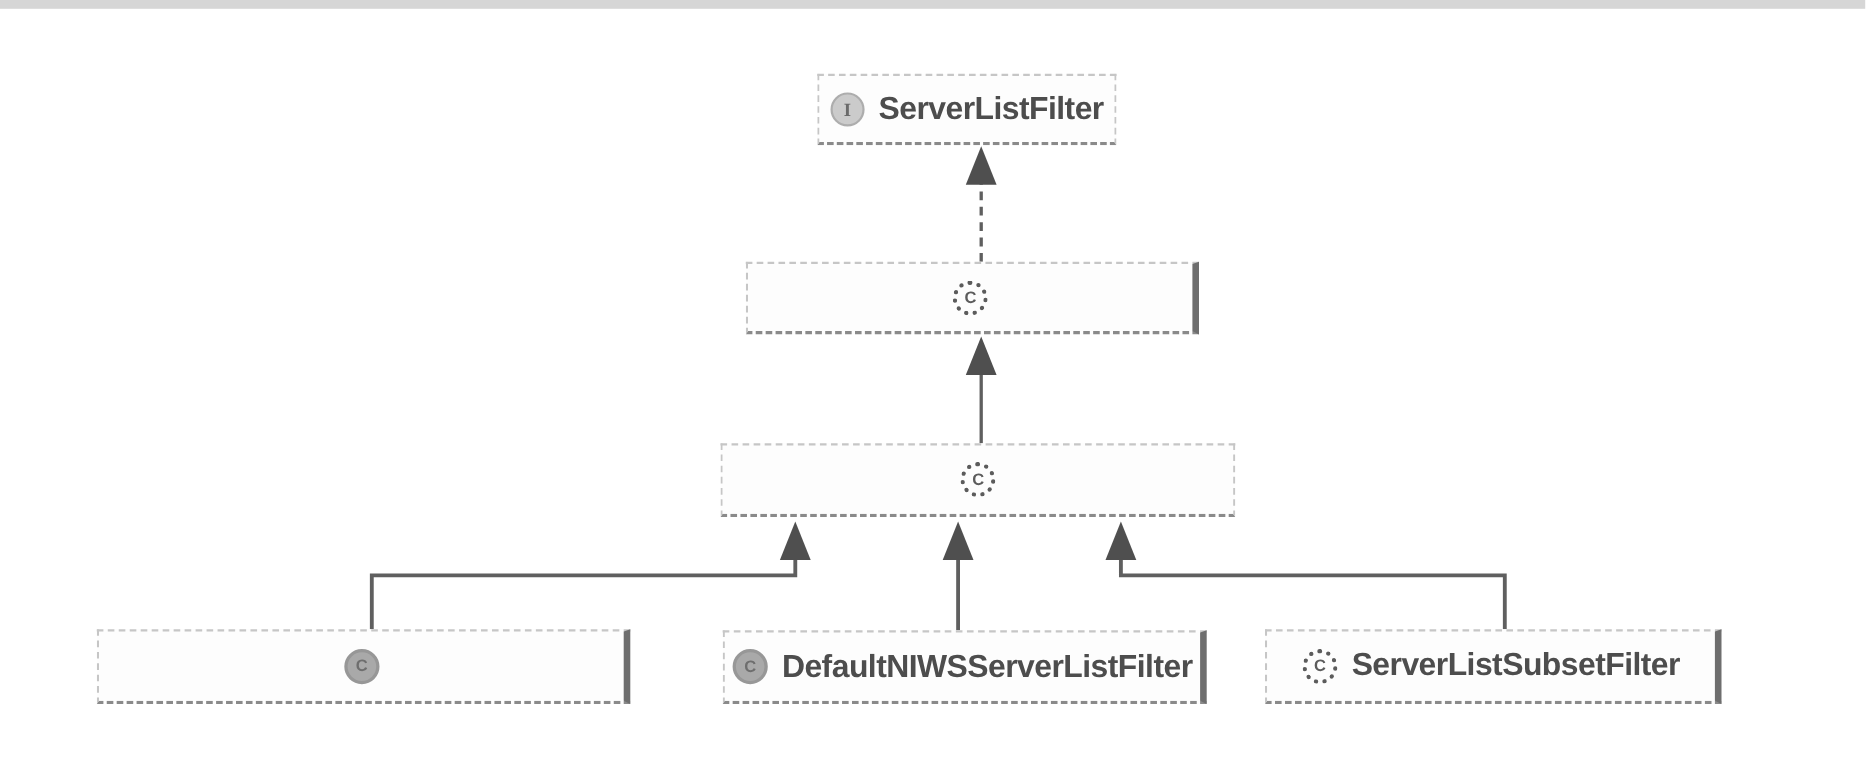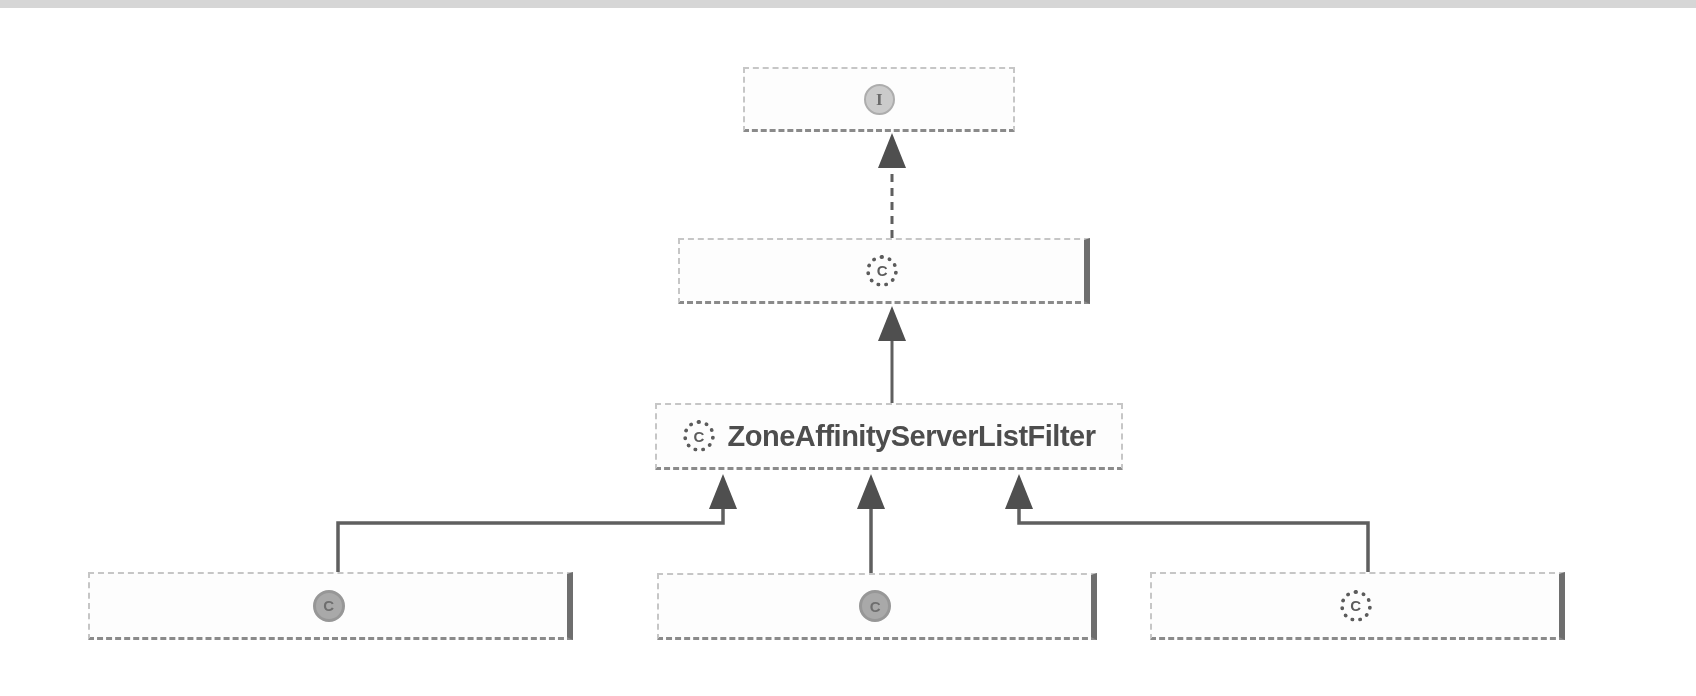--- a/index.html
+++ b/index.html
@@ -116,36 +116,38 @@
     </g>
 
     <g>
       <path d="M 1368 572 L 1368 523 L 1019 523 L 1019 506" fill="none" stroke="#5f5f5f" stroke-width="3.5"></path>
       <polygon points="1019,474 1005,509 1033,509" fill="#4f4f4f"></polygon>
     </g>
   </svg>
 
   <div class="node n1">
     <span class="icon icon-interface">I</span>
+    <span class="label">ServerListFilter</span>
   </div>
 
   <div class="node n2 shadow-right">
     <span class="icon icon-class">C</span>
   </div>
 
   <div class="node n3">
     <span class="icon icon-class">C</span>
-    <span class="label">ZoneAffinityServerListFilter</span>
   </div>
 
   <div class="node n4 shadow-right">
     <span class="icon icon-class-filled">C</span>
   </div>
 
   <div class="node n5 shadow-right">
     <span class="icon icon-class-filled">C</span>
+    <span class="label">DefaultNIWSServerListFilter</span>
   </div>
 
   <div class="node n6 shadow-right">
     <span class="icon icon-class">C</span>
+    <span class="label">ServerListSubsetFilter</span>
   </div>
 
 </div>
 
 </body></html>

